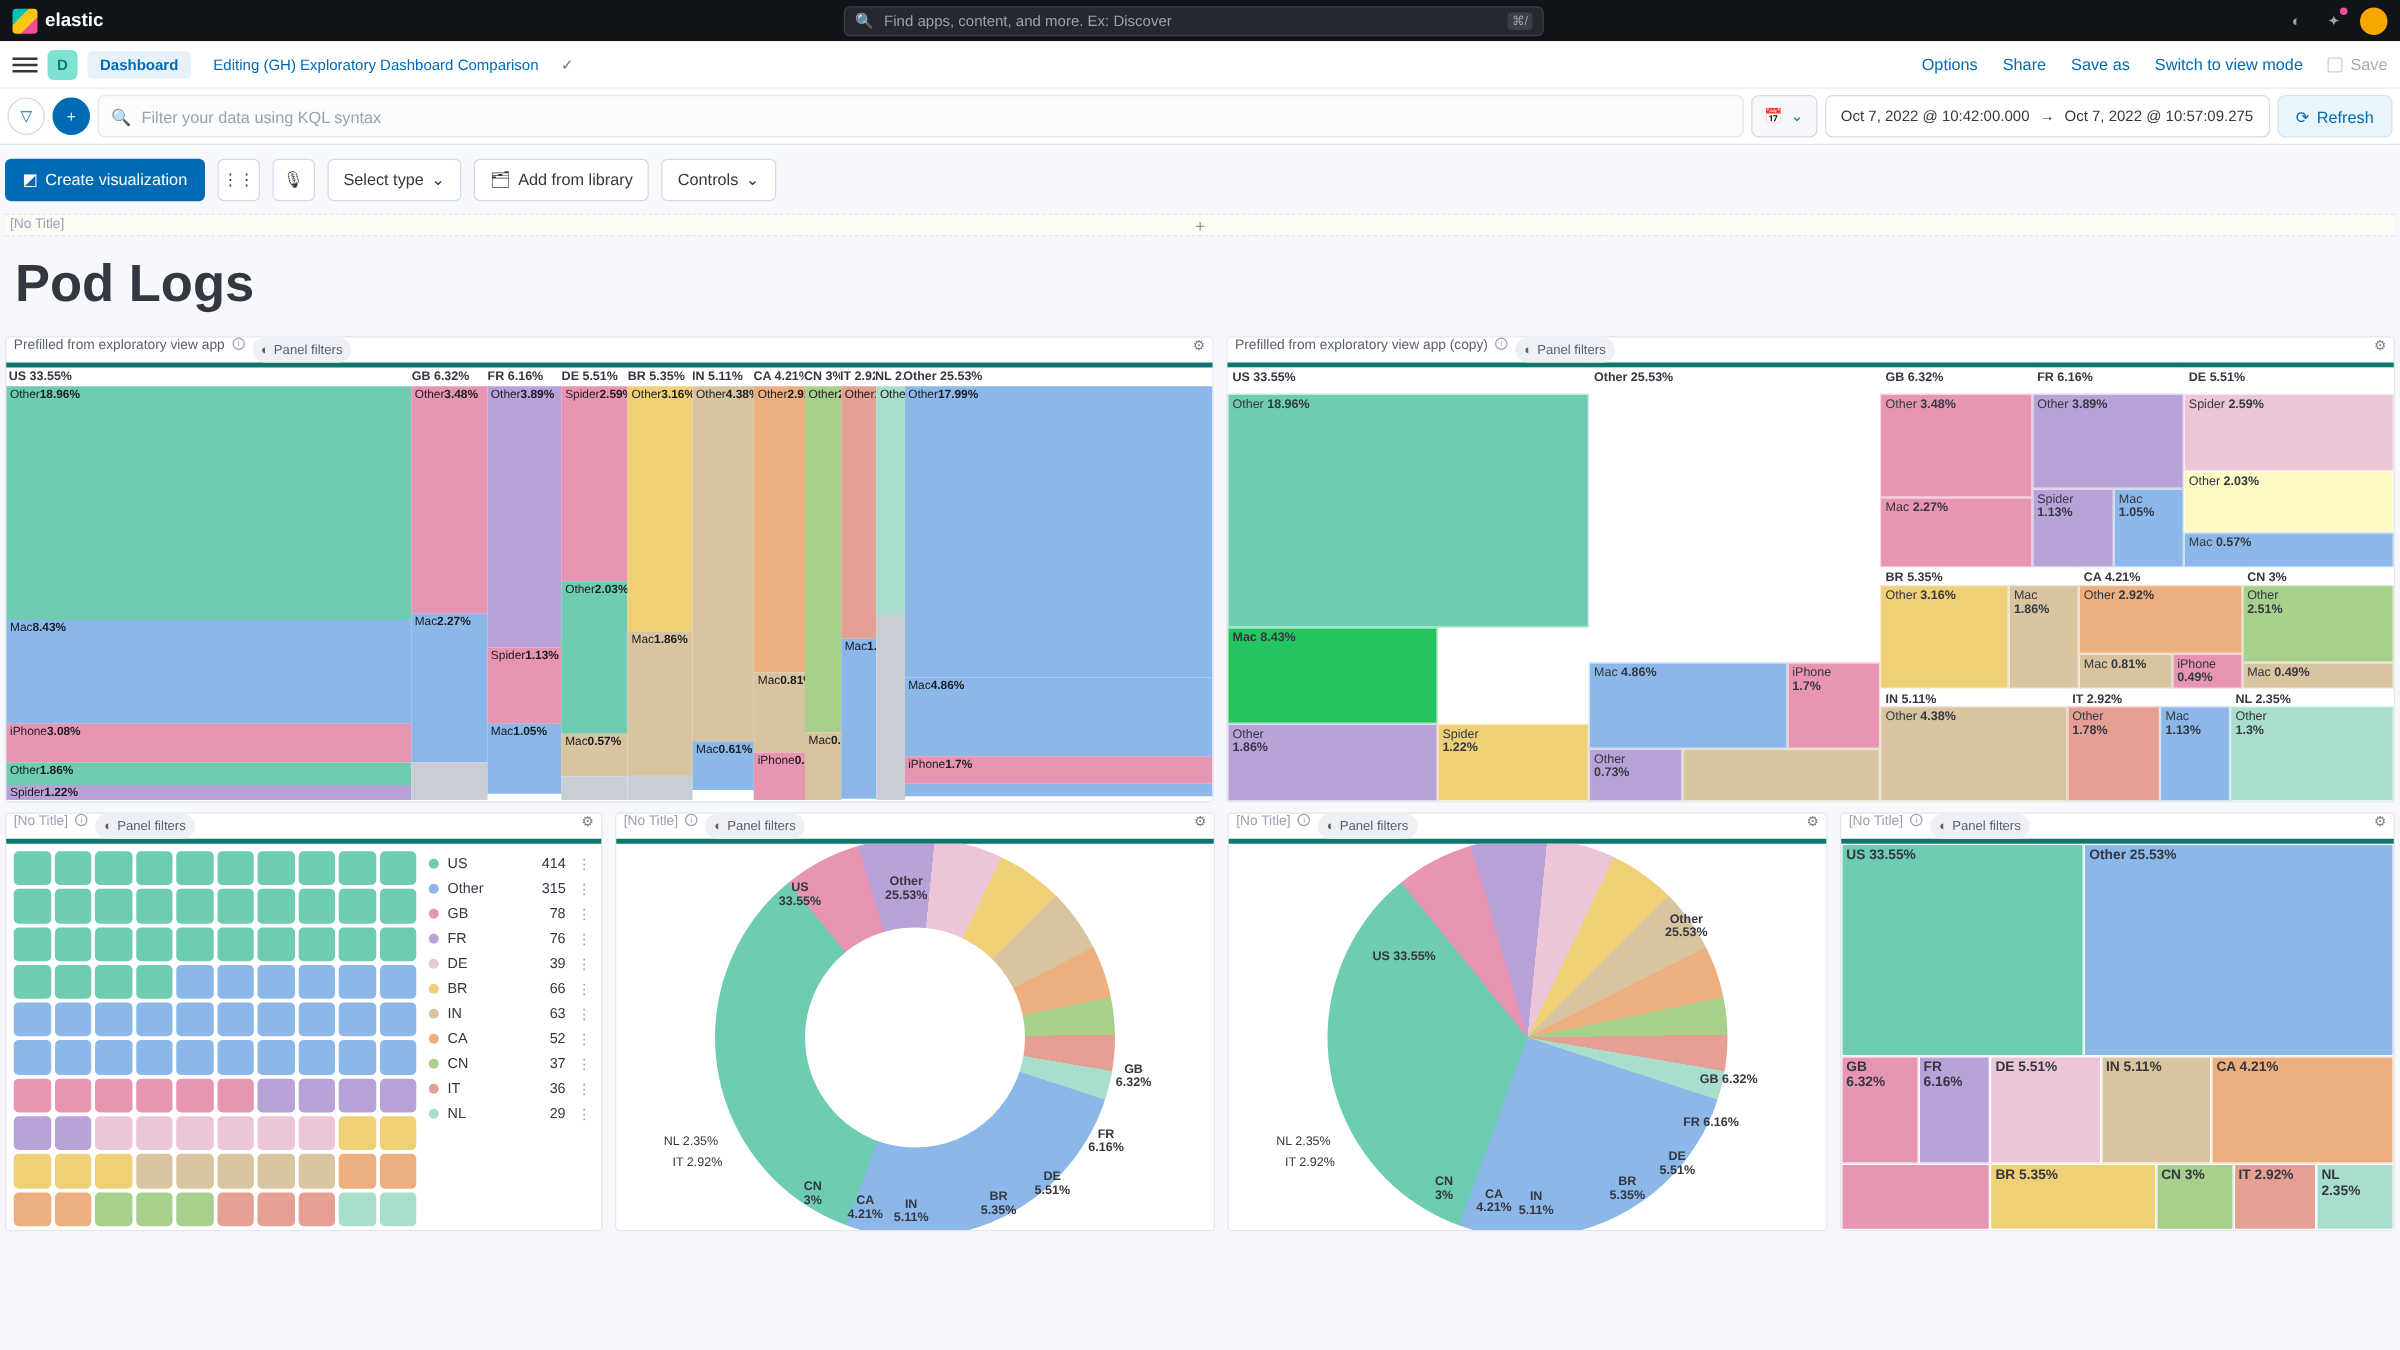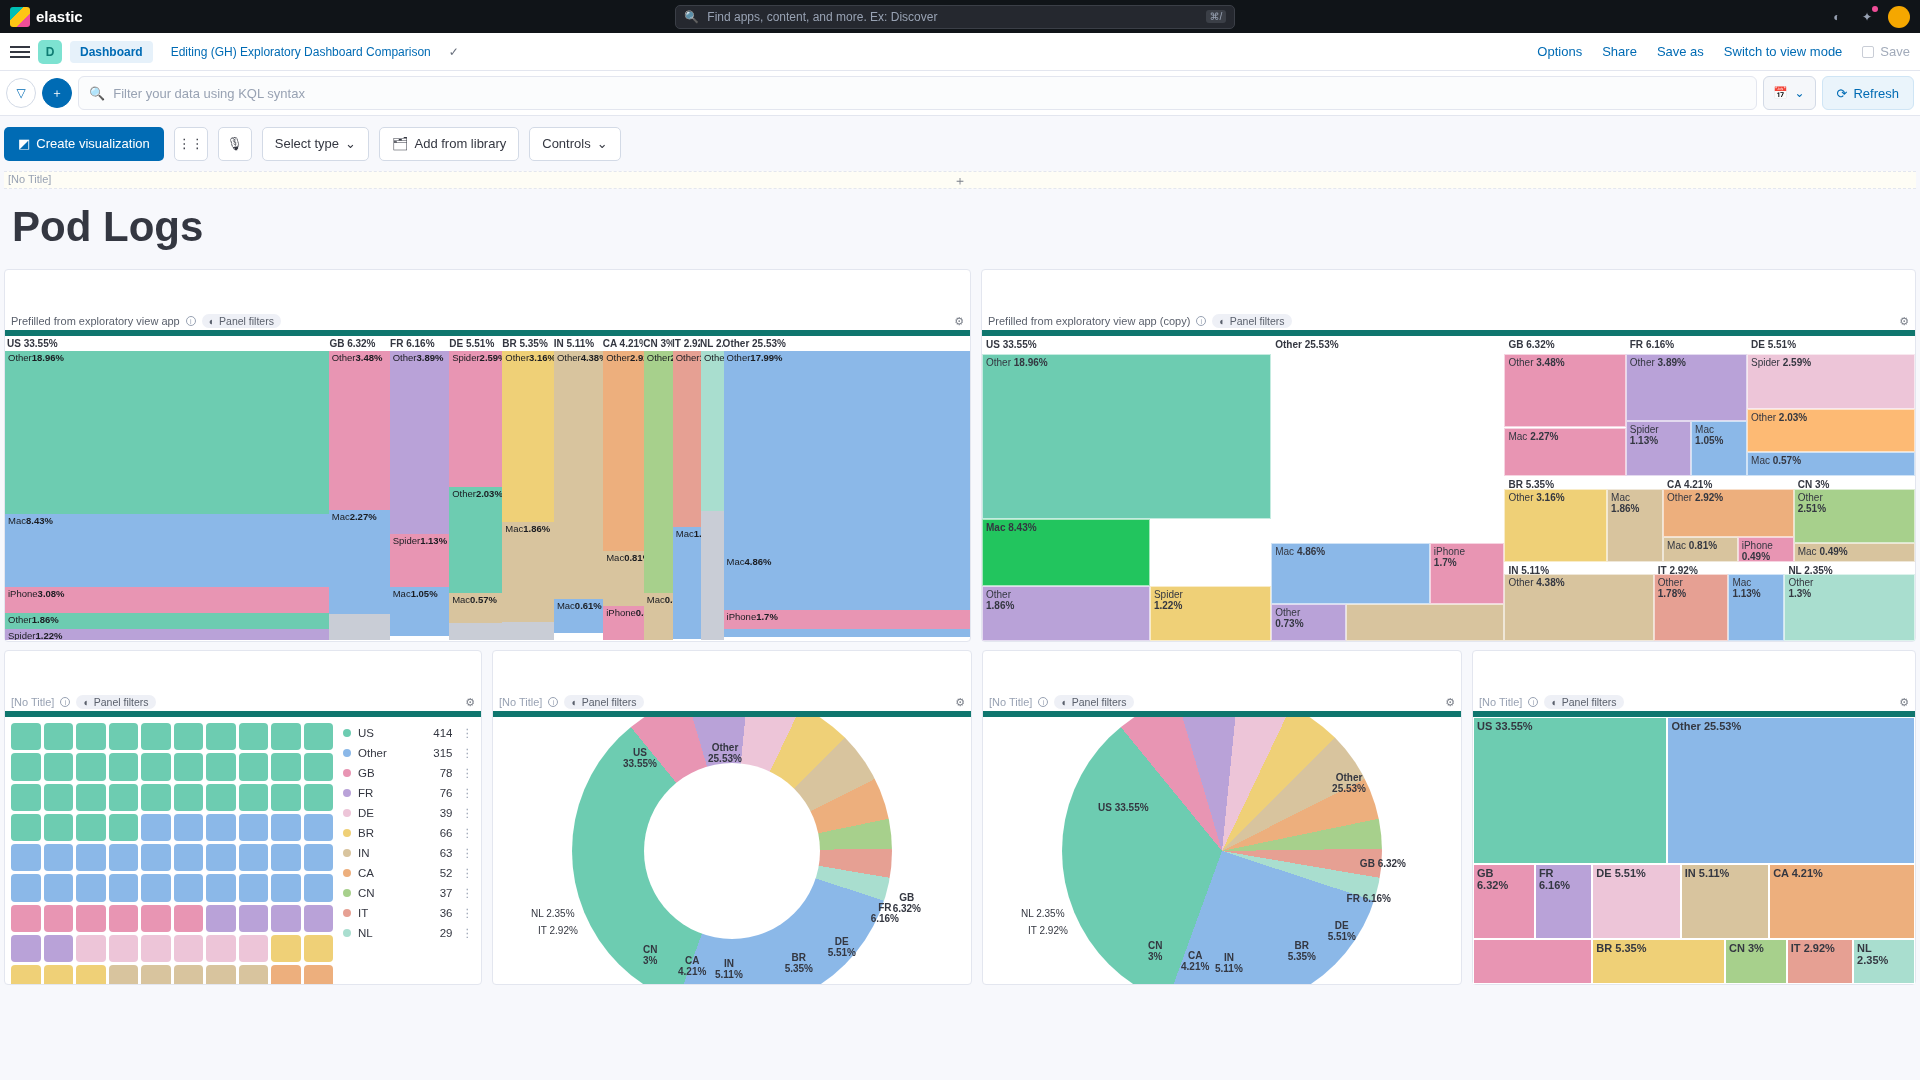--- a/index.html
+++ b/index.html
@@ -46,21 +46,21 @@
 
 
 .panel-strip{height:18px;border-top:1px dashed #e3e6ef;border-bottom:1px dashed #e3e6ef;background:#fefdf5;position:relative;margin:0 4px;}
 .panel-strip .lbl{position:absolute;left:4px;top:1px;color:#98a2b3;font-size:11px;}
 .panel-strip .plus{position:absolute;left:50%;transform:translateX(-50%);color:#7a7f89;font-size:13px;}
 .title-big { font-size: 42px; font-weight: 700; padding: 14px 12px 18px; }
 
 .dash-body { padding: 0 4px; display: flex; flex-direction: column; gap: 8px; }
 .row { display: flex; gap: 10px; }
 .panel { background: #fff; border: 1px solid #e3e6ef; border-radius: 4px; display:flex;flex-direction:column;}
-.panel-head { height: 24px; display: flex; align-items: center; padding: 0 6px; gap: 6px; border-bottom: 6px solid #0f766e; font-size: 11px; color:#5a606c;margin-top:42px;}
+.panel-head { height: 24px; display: flex; padding: 0 6px; gap: 6px; border-bottom: 4px solid #0f766e; font-size: 11px; color:#5a606c;}
 .panel-head .pill { background: #eef0f6; border-radius: 10px; padding: 1px 7px; display: flex; align-items: center; gap: 4px; font-size: 10.5px; color:#5a606c;}
 .panel-head .gear{margin-left:auto;color:#7a7f89;cursor:pointer;}
 .panel-body{flex:1;position:relative;overflow:hidden;}
 .info-c{display:inline-flex;width:10px;height:10px;border:1px solid #98a2b3;border-radius:50%;font-size:7px;align-items:center;justify-content:center;color:#98a2b3;}
 
 
 .col-labels{display:flex;font-size:10px;font-weight:700;padding:2px 2px;gap:0;}
 .col-labels span{white-space:nowrap;overflow:hidden;}
 .mosaic{display:flex;height:calc(100% - 16px);}
 .mcol{display:flex;flex-direction:column;}
@@ -127,20 +127,25 @@
 </div>
 
 <div class="filter-bar">
   <div class="round-btn">▽</div>
   <div class="round-btn fill">＋</div>
   <div class="kql-input">
     <span>🔍</span>
     <span>Filter your data using KQL syntax</span>
   </div>
   <div class="cal-btn">📅 <span>⌄</span></div>
+  <div class="date-box">
+    <span>Oct 7, 2022 @ 10:42:00.000</span>
+    <span>→</span>
+    <span>Oct 7, 2022 @ 10:57:09.275</span>
+  </div>
   <div class="refresh-btn">
     <span>⟳</span>
     <span>Refresh</span>
   </div>
 </div>
 
 <div class="toolbar">
   <button class="btn-primary">
     <span>◩</span>
     <span>Create visualization</span>
@@ -273,21 +278,21 @@
           <div class="tm" style="left: 39%; top: 88%; width: 17%; height: 12%; background: rgb(216, 196, 158); border: 1px solid rgba(255, 255, 255, 0.6);"></div>
           <div class="tm" style="left: 56%; top: 0%; width: 13%; height: 6%; background: rgb(255, 255, 255); font-weight: 600; border: 1px solid rgba(255, 255, 255, 0.6);">GB <b>6.32%</b></div>
           <div class="tm" style="left: 56%; top: 6%; width: 13%; height: 24%; background: rgb(232, 149, 179); border: 1px solid rgba(255, 255, 255, 0.6);">Other <b>3.48%</b></div>
           <div class="tm" style="left: 56%; top: 30%; width: 13%; height: 16%; background: rgb(232, 149, 179); border: 1px solid rgba(255, 255, 255, 0.6);">Mac <b>2.27%</b></div>
           <div class="tm" style="left: 69%; top: 0%; width: 13%; height: 6%; background: rgb(255, 255, 255); font-weight: 600; border: 1px solid rgba(255, 255, 255, 0.6);">FR <b>6.16%</b></div>
           <div class="tm" style="left: 69%; top: 6%; width: 13%; height: 22%; background: rgb(185, 162, 216); border: 1px solid rgba(255, 255, 255, 0.6);">Other <b>3.89%</b></div>
           <div class="tm" style="left: 69%; top: 28%; width: 7%; height: 18%; background: rgb(185, 162, 216); border: 1px solid rgba(255, 255, 255, 0.6);">Spider<br><b>1.13%</b></div>
           <div class="tm" style="left: 76%; top: 28%; width: 6%; height: 18%; background: rgb(139, 184, 232); border: 1px solid rgba(255, 255, 255, 0.6);">Mac<br><b>1.05%</b></div>
           <div class="tm" style="left: 82%; top: 0%; width: 18%; height: 6%; background: rgb(255, 255, 255); font-weight: 600; border: 1px solid rgba(255, 255, 255, 0.6);">DE <b>5.51%</b></div>
           <div class="tm" style="left: 82%; top: 6%; width: 18%; height: 18%; background: rgb(237, 197, 216); border: 1px solid rgba(255, 255, 255, 0.6);">Spider <b>2.59%</b></div>
-          <div class="tm" style="left: 82%; top: 24%; width: 18%; height: 14%; background: #fdba74; border: 1px solid rgba(255, 255, 255, 0.6);">Other <b>2.03%</b></div>
+          <div class="tm" style="left: 82%; top: 24%; width: 18%; height: 14%; background: #fef9c3; border: 1px solid rgba(255, 255, 255, 0.6);">Other <b>2.03%</b></div>
           <div class="tm" style="left: 82%; top: 38%; width: 18%; height: 8%; background: rgb(139, 184, 232); border: 1px solid rgba(255, 255, 255, 0.6);">Mac <b>0.57%</b></div>
           <div class="tm" style="left: 56%; top: 46%; width: 17%; height: 4%; background: rgb(255, 255, 255); font-weight: 600; border: 1px solid rgba(255, 255, 255, 0.6);">BR <b>5.35%</b></div>
           <div class="tm" style="left: 56%; top: 50%; width: 11%; height: 24%; background: rgb(239, 208, 119); border: 1px solid rgba(255, 255, 255, 0.6);">Other <b>3.16%</b></div>
           <div class="tm" style="left: 67%; top: 50%; width: 6%; height: 24%; background: rgb(216, 196, 158); border: 1px solid rgba(255, 255, 255, 0.6);">Mac<br><b>1.86%</b></div>
           <div class="tm" style="left: 73%; top: 46%; width: 14%; height: 4%; background: rgb(255, 255, 255); font-weight: 600; border: 1px solid rgba(255, 255, 255, 0.6);">CA <b>4.21%</b></div>
           <div class="tm" style="left: 73%; top: 50%; width: 14%; height: 16%; background: rgb(237, 175, 125); border: 1px solid rgba(255, 255, 255, 0.6);">Other <b>2.92%</b></div>
           <div class="tm" style="left: 73%; top: 66%; width: 8%; height: 8%; background: rgb(216, 196, 158); border: 1px solid rgba(255, 255, 255, 0.6);">Mac <b>0.81%</b></div>
           <div class="tm" style="left: 81%; top: 66%; width: 6%; height: 8%; background: rgb(232, 149, 179); border: 1px solid rgba(255, 255, 255, 0.6);">iPhone<br><b>0.49%</b></div>
           <div class="tm" style="left: 87%; top: 46%; width: 13%; height: 4%; background: rgb(255, 255, 255); font-weight: 600; border: 1px solid rgba(255, 255, 255, 0.6);">CN <b>3%</b></div>
           <div class="tm" style="left: 87%; top: 50%; width: 13%; height: 18%; background: rgb(167, 208, 140); border: 1px solid rgba(255, 255, 255, 0.6);">Other<br><b>2.51%</b></div>

